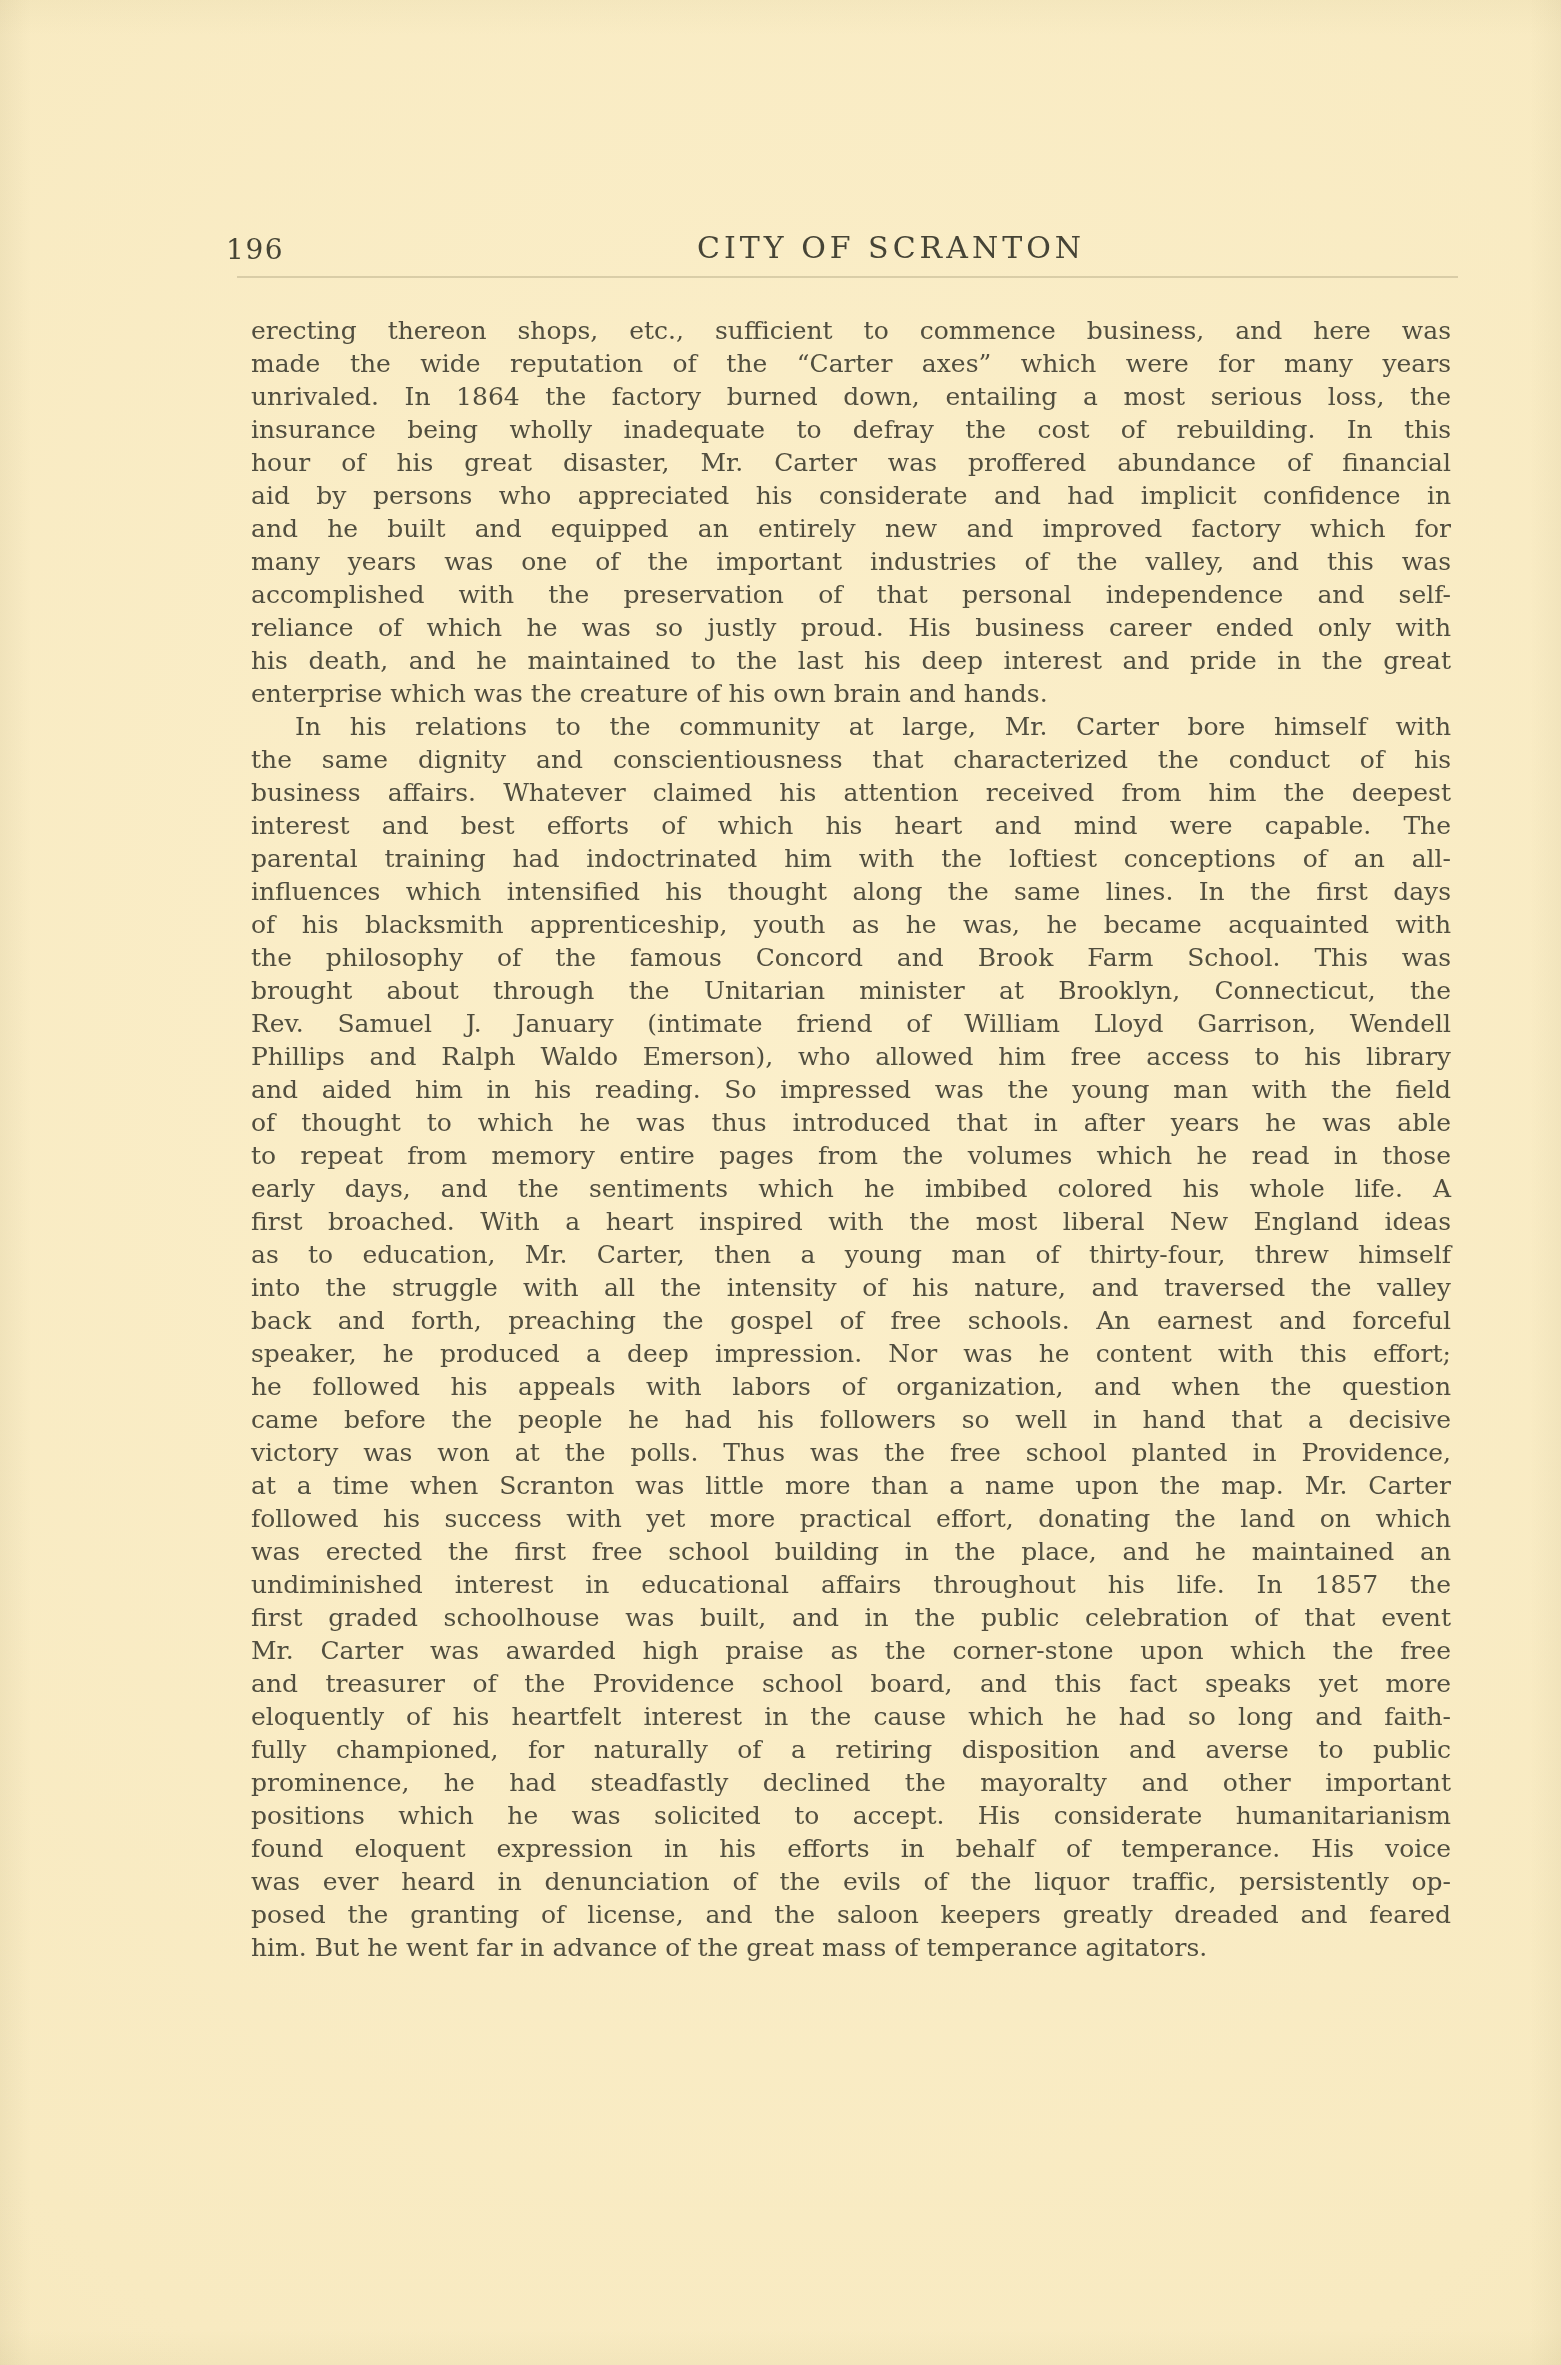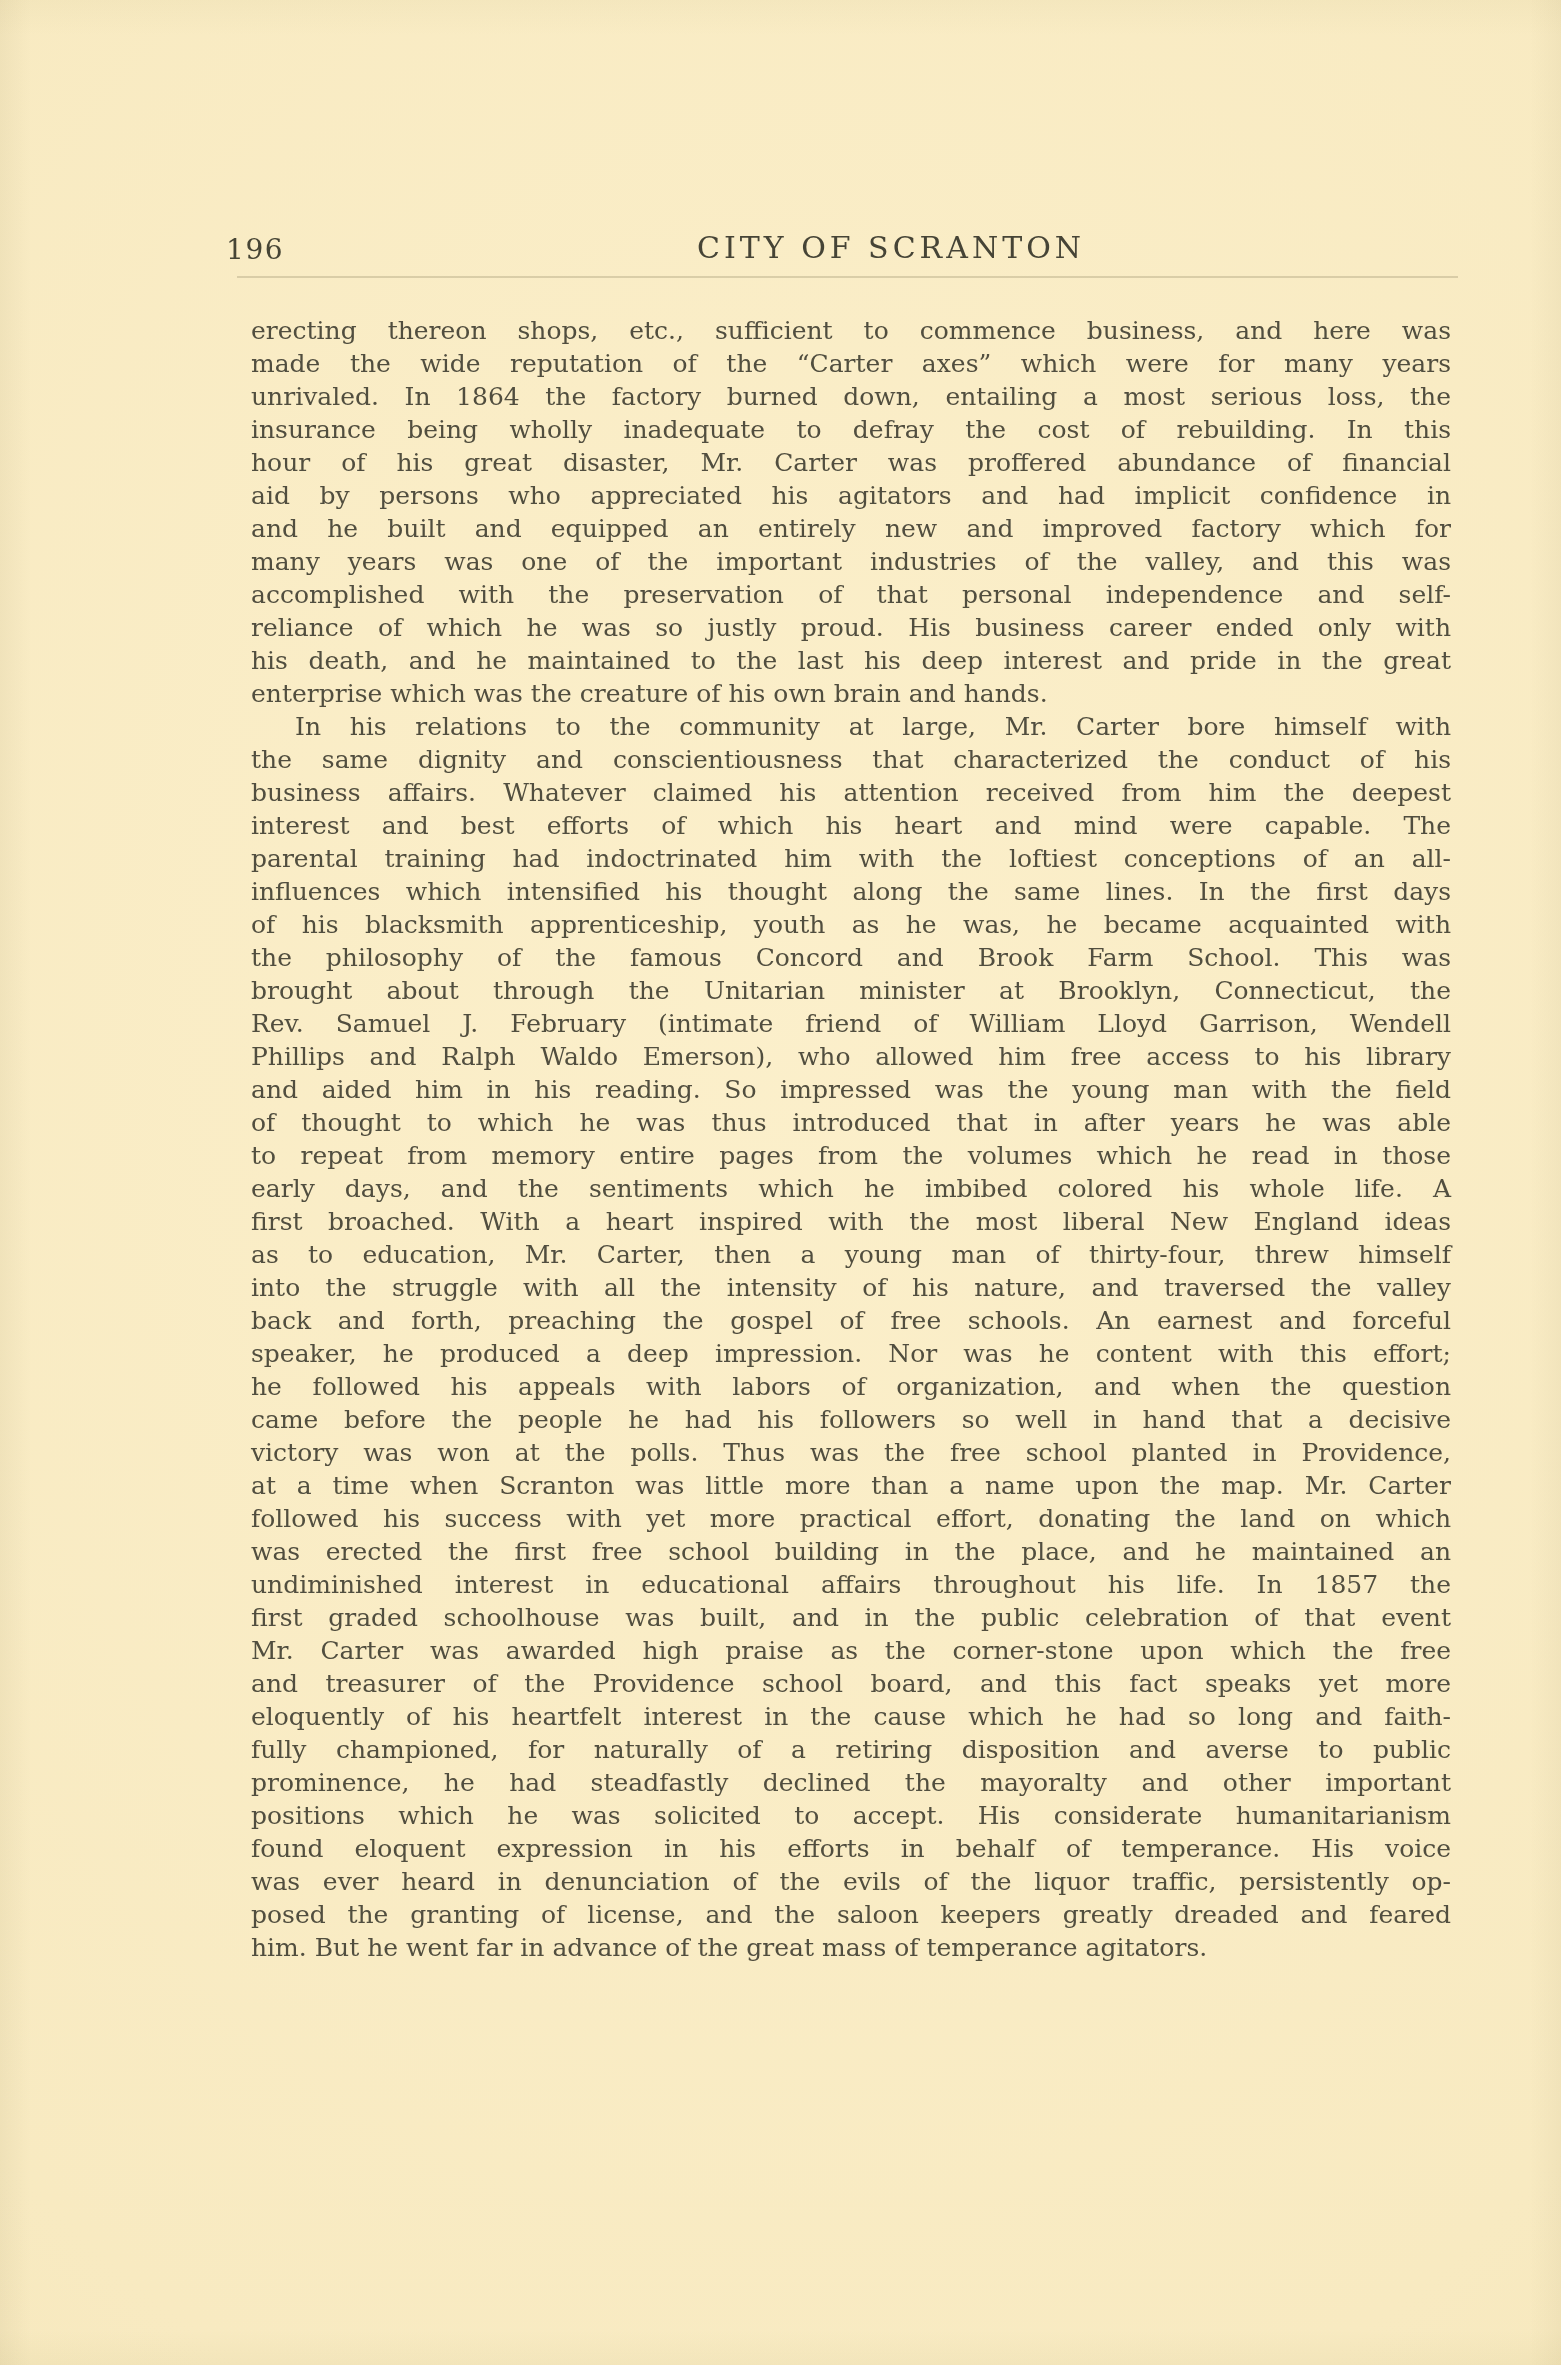--- a/index.html
+++ b/index.html
@@ -87,37 +87,37 @@
 <div id="page">
   <div id="page-number">196</div>
   <div id="running-head">CITY OF SCRANTON</div>
   <div id="header-rule"></div>
   <main id="page-body">
       <div class="line">erecting thereon shops, etc., sufficient to commence business, and here was</div>
       <div class="line">made the wide reputation of the “Carter axes” which were for many years</div>
       <div class="line">unrivaled.  In 1864 the factory burned down, entailing a most serious loss, the</div>
       <div class="line">insurance being wholly inadequate to defray the cost of rebuilding.  In this</div>
       <div class="line">hour of his great disaster, Mr. Carter was proffered abundance of financial</div>
-      <div class="line">aid by persons who appreciated his agitators and had implicit confidence in</div>
+      <div class="line">aid by persons who appreciated his considerate and had implicit confidence in</div>
       <div class="line">and he built and equipped an entirely new and improved factory which for</div>
       <div class="line">many years was one of the important industries of the valley, and this was</div>
       <div class="line">accomplished with the preservation of that personal independence and self-</div>
       <div class="line">reliance of which he was so justly proud.  His business career ended only with</div>
       <div class="line">his death, and he maintained to the last his deep interest and pride in the great</div>
       <div class="line para-end">enterprise which was the creature of his own brain and hands.</div>
       <div class="line indent">In his relations to the community at large, Mr. Carter bore himself with</div>
       <div class="line">the same dignity and conscientiousness that characterized the conduct of his</div>
       <div class="line">business affairs.  Whatever claimed his attention received from him the deepest</div>
       <div class="line">interest and best efforts of which his heart and mind were capable.  The</div>
       <div class="line">parental training had indoctrinated him with the loftiest conceptions of an all-</div>
       <div class="line">influences which intensified his thought along the same lines.  In the first days</div>
       <div class="line">of his blacksmith apprenticeship, youth as he was, he became acquainted with</div>
       <div class="line">the philosophy of the famous Concord and Brook Farm School.  This was</div>
       <div class="line">brought about through the Unitarian minister at Brooklyn, Connecticut, the</div>
-      <div class="line">Rev. Samuel J. February (intimate friend of William Lloyd Garrison, Wendell</div>
+      <div class="line">Rev. Samuel J. January (intimate friend of William Lloyd Garrison, Wendell</div>
       <div class="line">Phillips and Ralph Waldo Emerson), who allowed him free access to his library</div>
       <div class="line">and aided him in his reading.  So impressed was the young man with the field</div>
       <div class="line">of thought to which he was thus introduced that in after years he was able</div>
       <div class="line">to repeat from memory entire pages from the volumes which he read in those</div>
       <div class="line">early days, and the sentiments which he imbibed colored his whole life.  A</div>
       <div class="line">first broached.  With a heart inspired with the most liberal New England ideas</div>
       <div class="line">as to education, Mr. Carter, then a young man of thirty-four, threw himself</div>
       <div class="line">into the struggle with all the intensity of his nature, and traversed the valley</div>
       <div class="line">back and forth, preaching the gospel of free schools.  An earnest and forceful</div>
       <div class="line">speaker, he produced a deep impression.  Nor was he content with this effort;</div>

